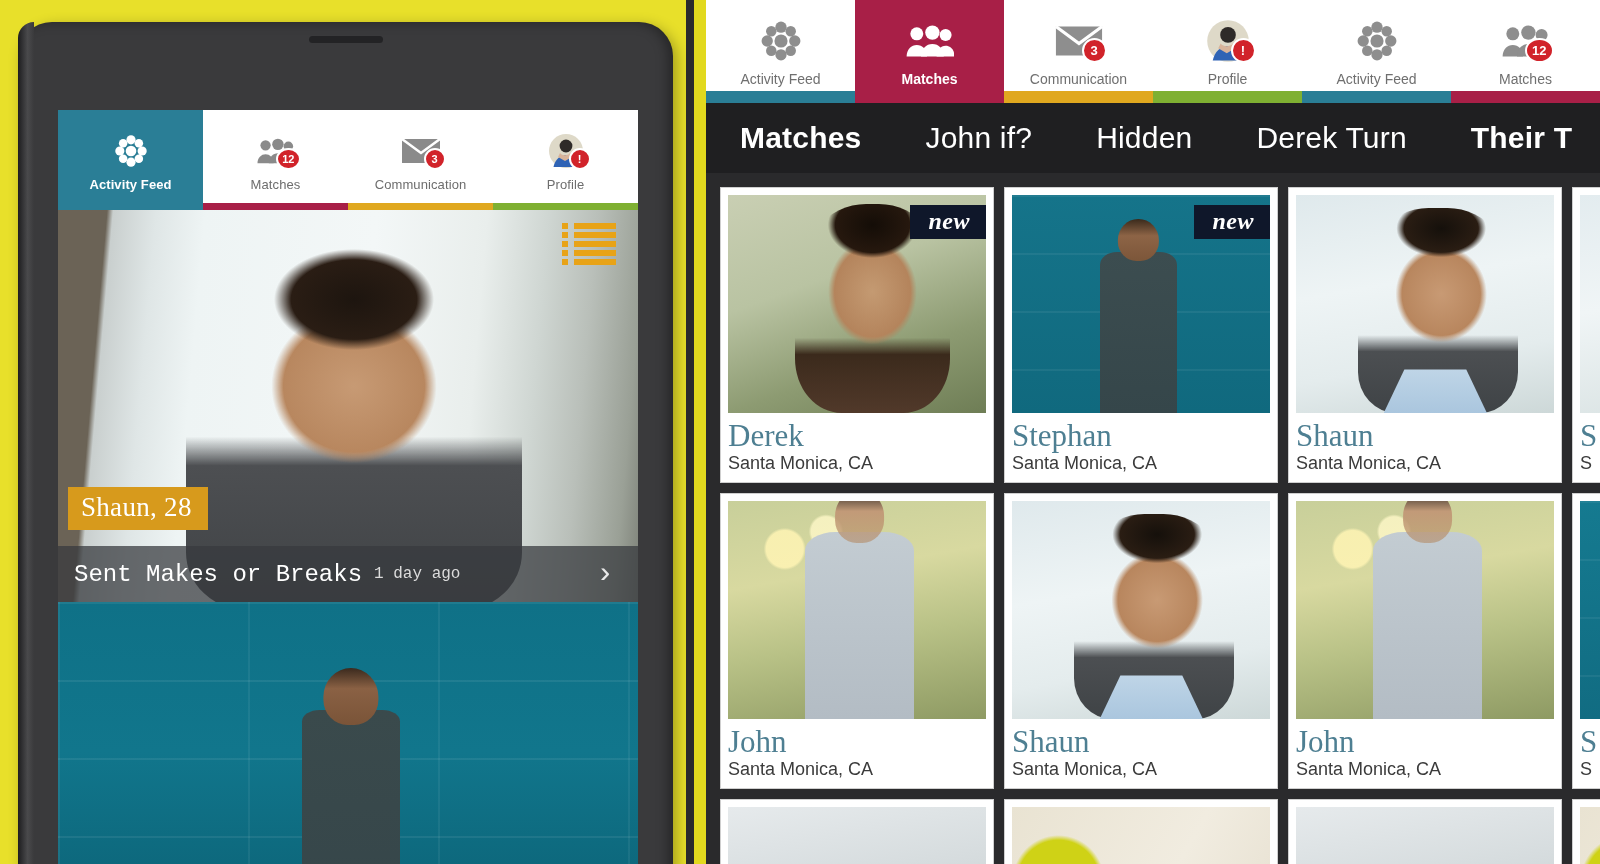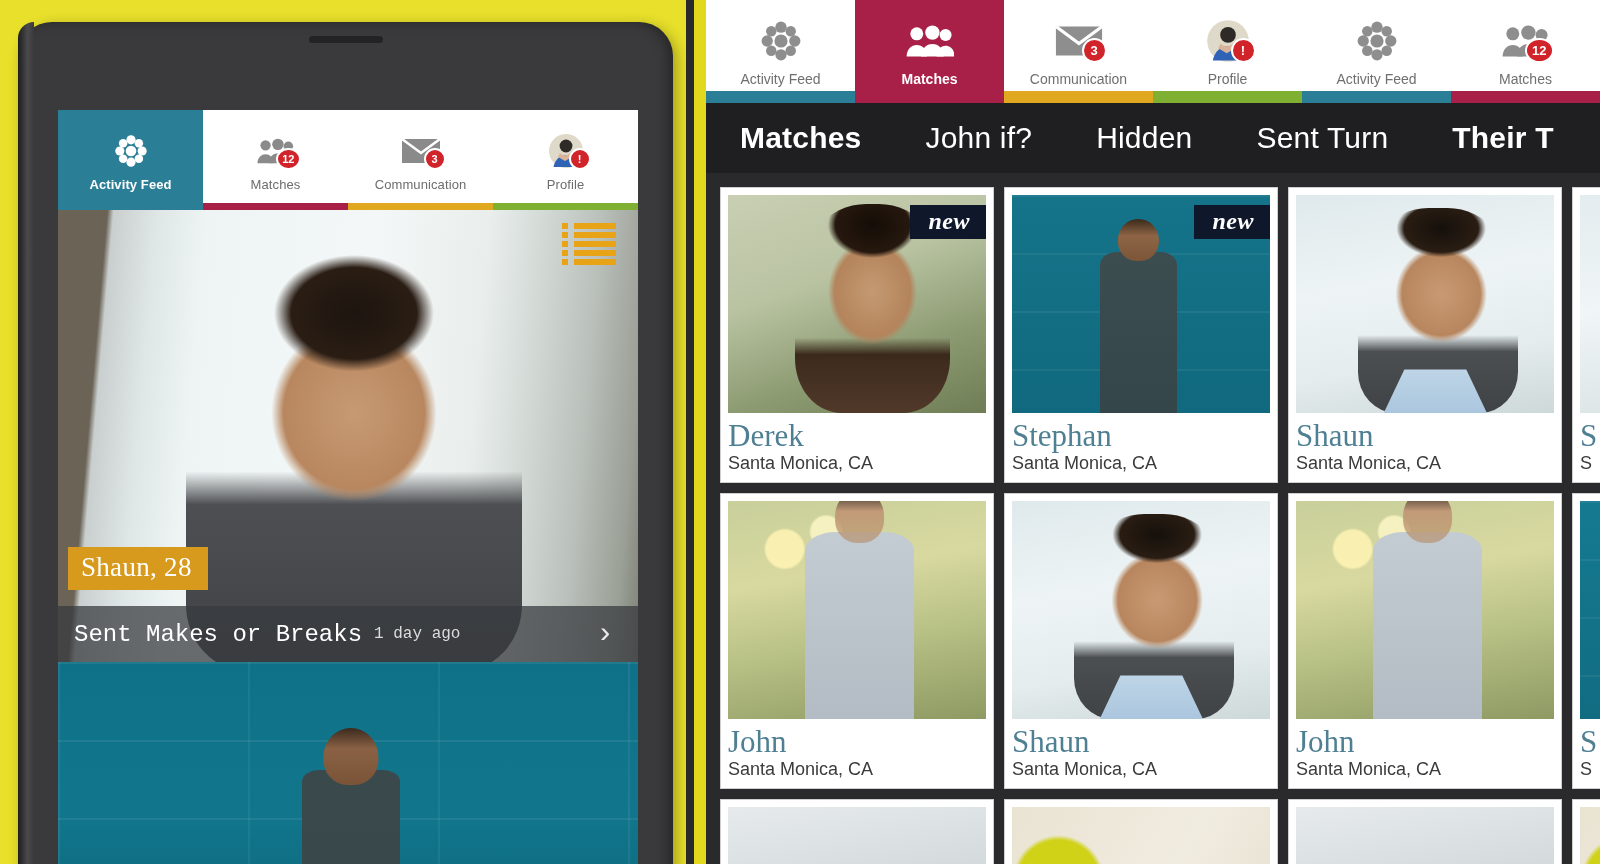--- a/index.html
+++ b/index.html
@@ -108,21 +108,21 @@
     left: 0; right: 0; bottom: 0;
     height: 7px;
     display: flex;
   }
   .ptab-underlines span { flex: 1; }
 
   
   #phone-feed { position: relative; height: 692px; overflow: hidden; }
   .feed-card { position: relative; width: 100%; }
   .feed-photo { position: relative; width: 100%; overflow: hidden; }
-  .feed-photo.one { height: 452px; text-align: right; }
+  .feed-photo.one { height: 392px; text-align: right; }
   .feed-photo.two { height: 300px; }
 
   
   .ph-shaun-outdoor {
     position: absolute; inset: 0;
     background:
       linear-gradient(95deg, #6b6356 0%, #6b6356 8%, #c9cfce 9%, #dfe6e6 16%,
                       #eef4f4 24%, #f3f7f7 52%, #e9eeec 70%, #cfd6d2 80%,
                       #b9bfb9 88%, #9aa096 96%, #7e8279 100%);
   }
@@ -671,21 +671,21 @@
         <span style="background:#7fb032"></span>
         <span style="background:#2a7e96"></span>
         <span style="background:#a81f47"></span>
       </div>
     </div>
 
     <div id="web-subnav">
       <span class="snav bold">Matches</span>
       <span class="snav">John if?</span>
       <span class="snav">Hidden</span>
-      <span class="snav">Sent Turn</span>
+      <span class="snav">Derek Turn</span>
       <span class="snav bold">Their T</span>
     </div>
 
     <div id="match-area">
       <div id="match-grid">
 
         <div class="mcard">
           <div class="mphoto">
             <div class="bg-derek">
                 <div class="head"></div>

